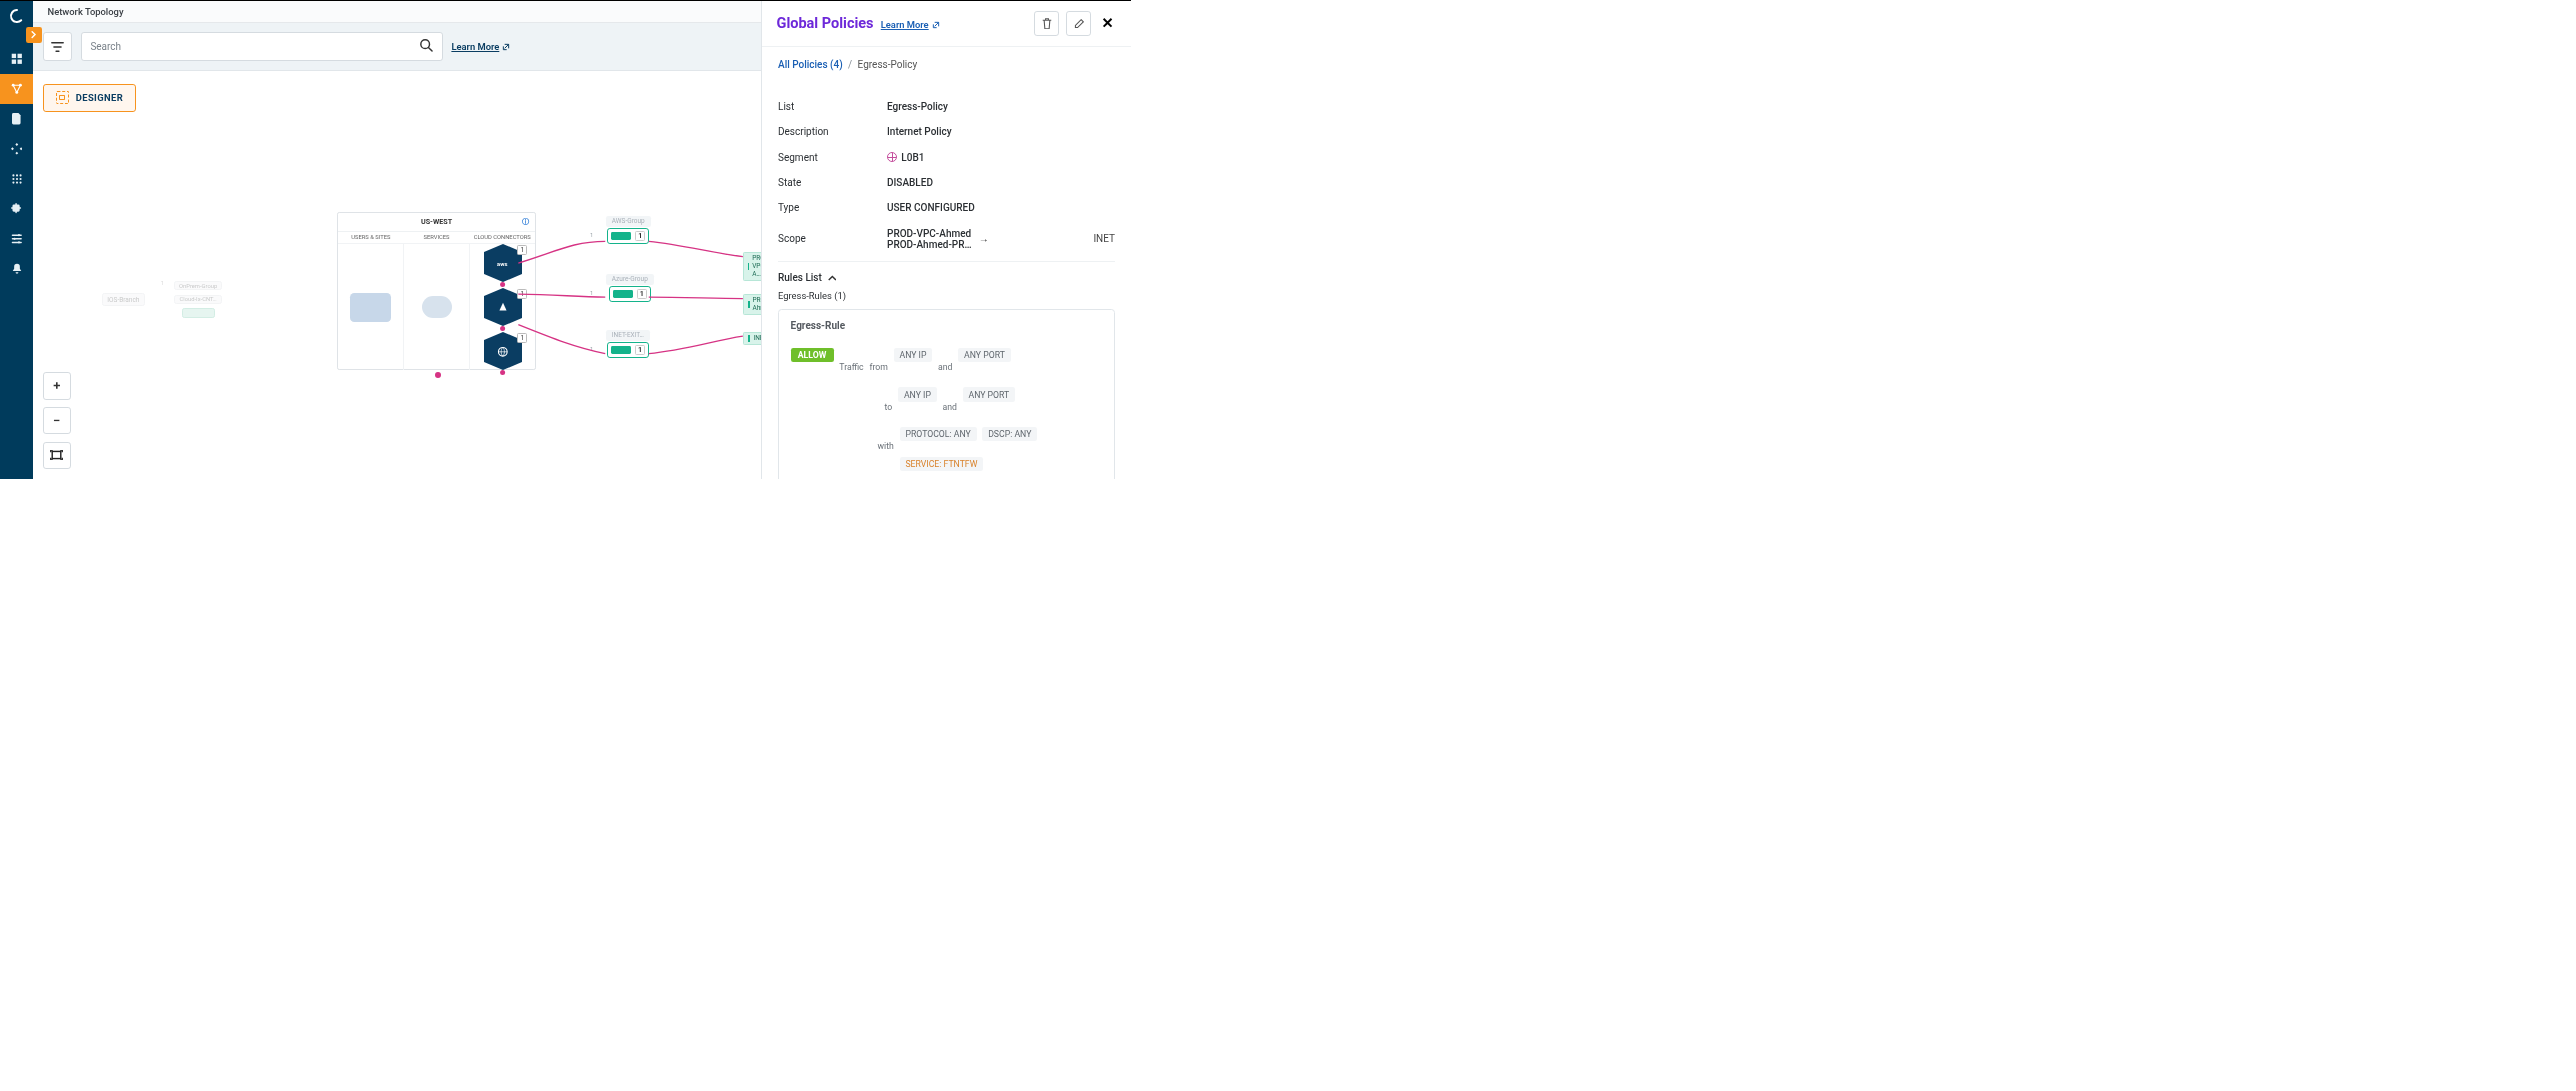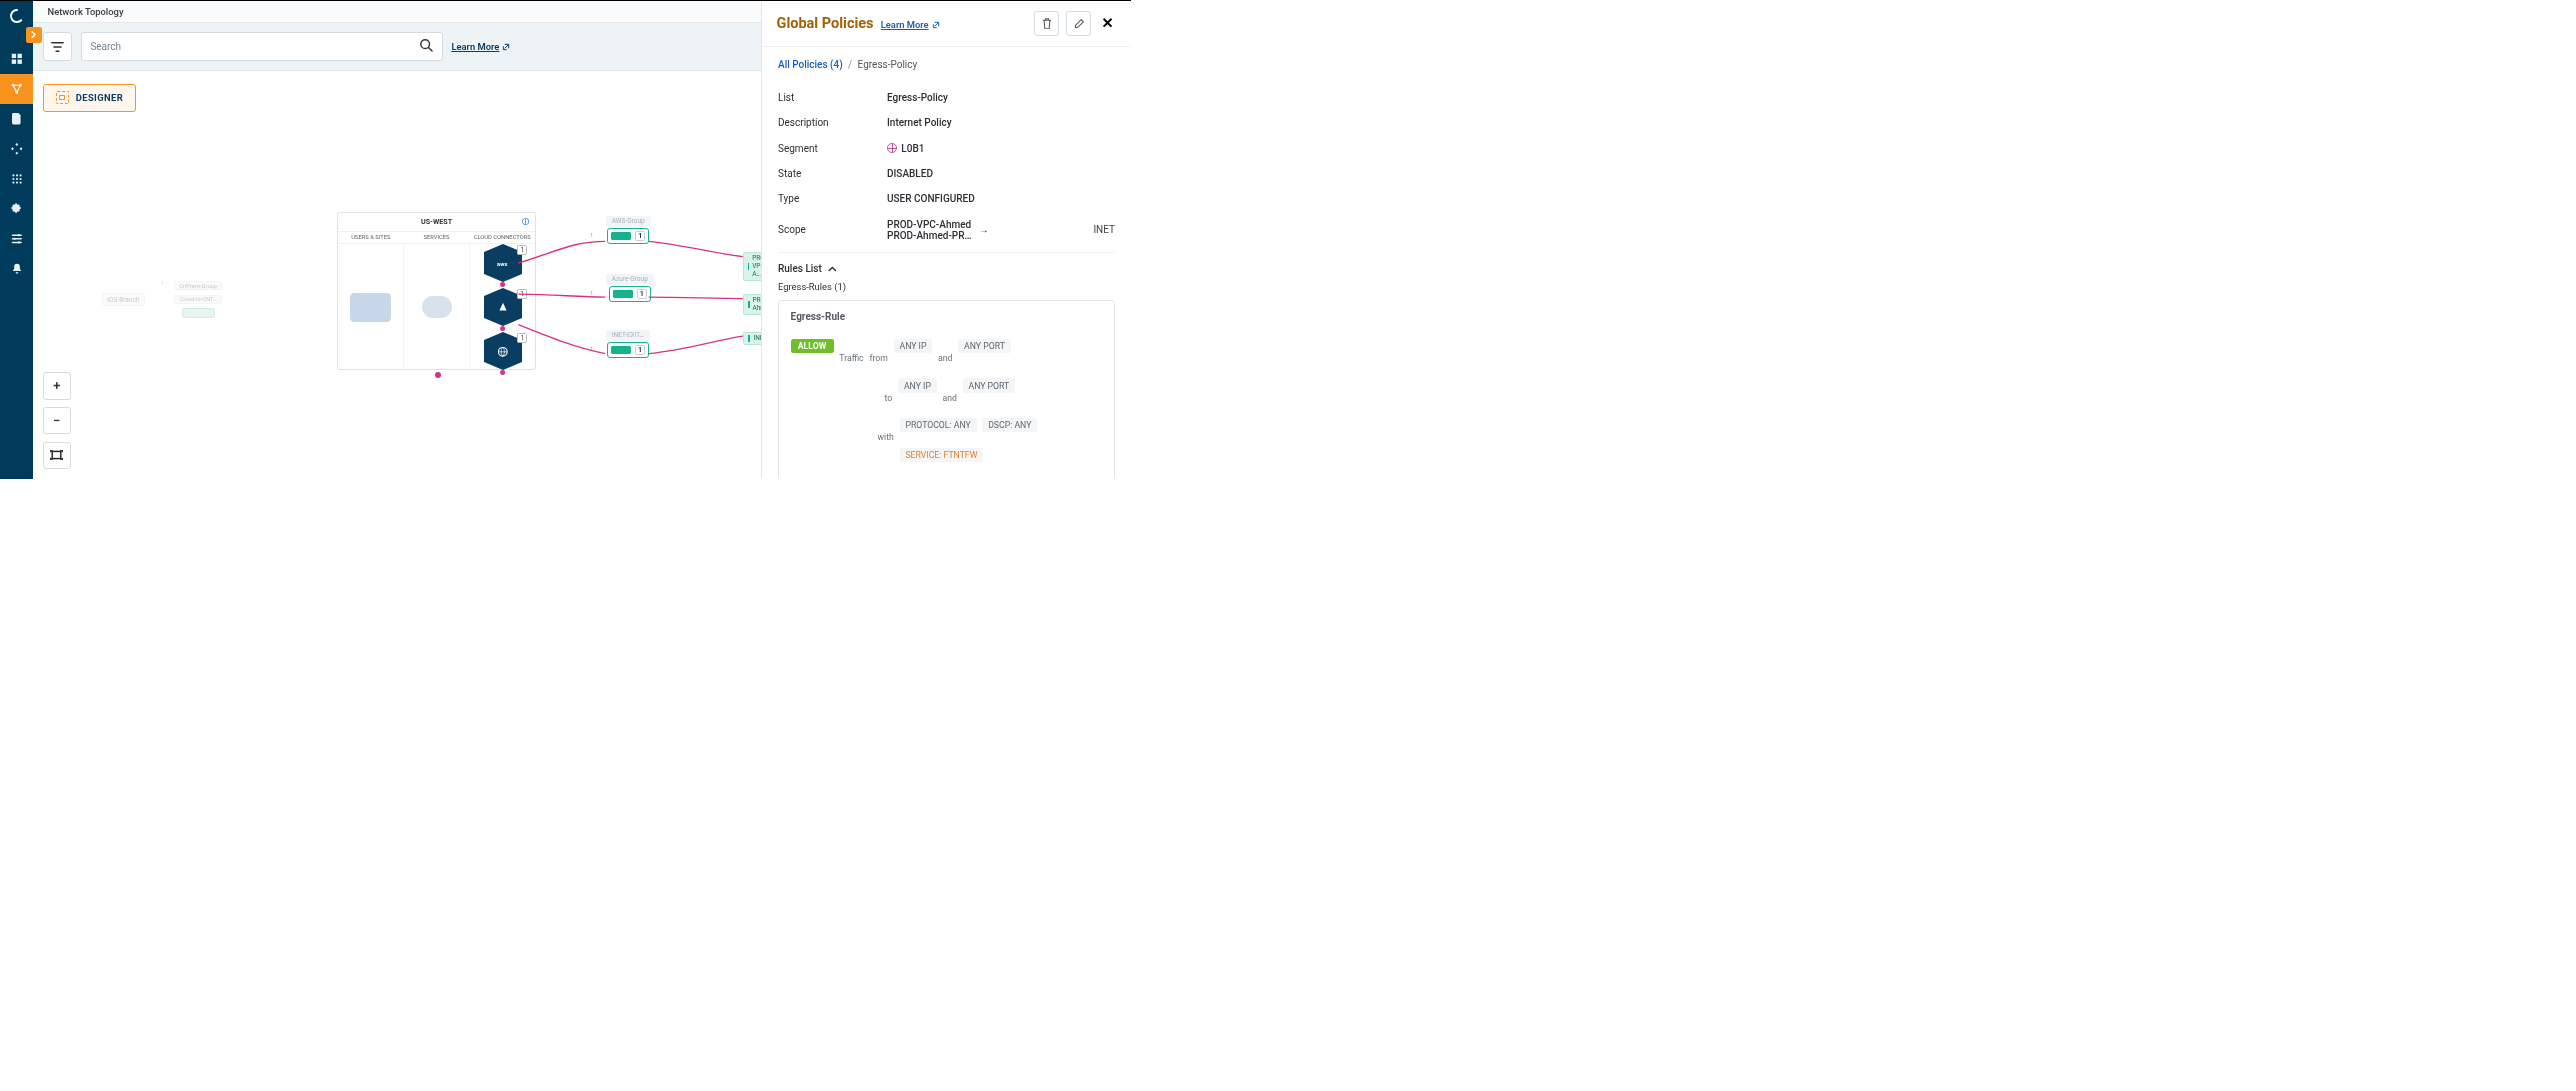--- a/index.html
+++ b/index.html
@@ -74,28 +74,28 @@
   .faded-stack .minichip{width:33px;height:10px;background:#c9e9de;border:0.7px solid #9fd8c5;border-radius:2.2px;}
   .pink-dot{position:absolute;width:5.8px;height:5.8px;border-radius:50%;background:#d63384;}
 
   svg.links{position:absolute;inset:0;width:100%;height:100%;pointer-events:none;}
   svg.links path{stroke:#d63384;stroke-width:1.8;fill:none;}
 
   
   .panel { width:370px; border-left:0.7px solid #e1e6ea; background:#fff; display:flex; flex-direction:column; overflow:hidden;}
   .panel-head { display:flex; align-items:center; justify-content:space-between; padding:10px 14.5px 10px 14.5px; border-bottom:0.7px solid #eef1f3;}
   .panel-title-wrap { display:flex; align-items:baseline; gap:7.2px;}
-  .panel-title { font-size:14.5px; font-weight:700; color:#a16207;}
+  .panel-title { font-size:14.5px; font-weight:700; color:#6d28d9;}
   .panel-head .learnmore { color:#1a5fb4; }
   .panel-actions { display:flex; align-items:center; gap:7.2px;}
   .icon-btn { width:25px; height:25px; border:0.7px solid #d5dbe0; border-radius:2.9px; background:#fff; display:flex; align-items:center; justify-content:center; color:#555; cursor:pointer;}
   .close-x { font-size:14.5px; font-weight:700; cursor:pointer; padding:0 2.9px;}
 
   .panel-body { padding:11.6px 16px; overflow:auto; flex:1; color:#2b2f33;}
-  .crumb { font-size:10px; margin-bottom:15px;}
+  .crumb { font-size:10px; margin-bottom:24px;}
   .crumb a { color:#1a5fb4; text-decoration:none; font-weight:500;}
   .crumb .sep{color:#8a929a;margin:0 2.9px;}
   .crumb .cur{color:#555;}
 
   .kv { display:flex; padding:7.2px 0; font-size:10px; align-items:flex-start;}
   .kv .k { width:109px; color:#2b2f33;}
   .kv .v { flex:1; color:#2b2f33; font-weight:500;}
   .seg-v { display:inline-flex; align-items:center; gap:4.3px;}
   .seg-v .gicon{width:10px;height:10px;border:1.1px solid #c44d9c;border-radius:50%;position:relative;}
   .seg-v .gicon::before{content:"";position:absolute;left:0;right:0;top:50%;height:0.7px;background:#c44d9c;}

